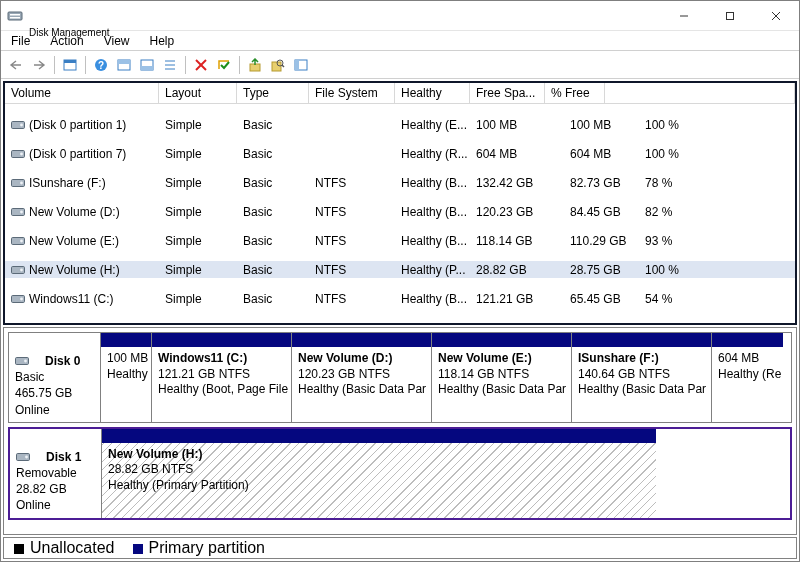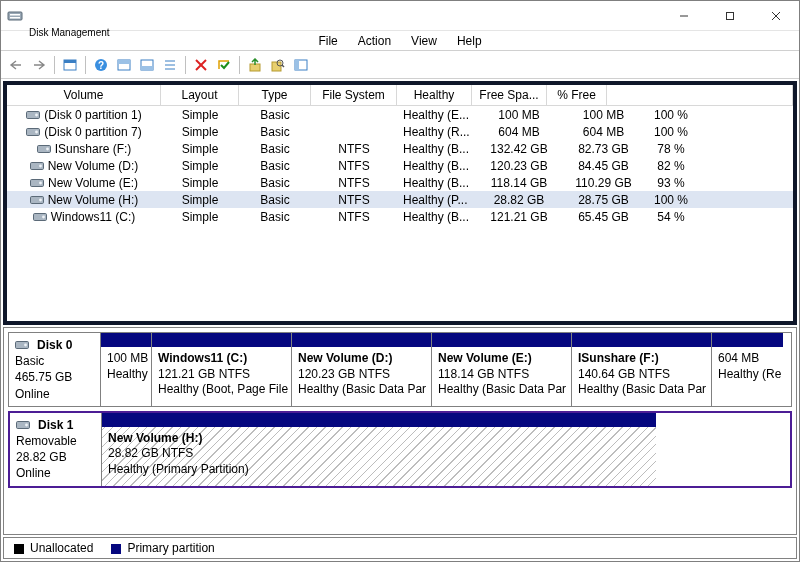--- a/index.html
+++ b/index.html
@@ -5,53 +5,53 @@
   * { box-sizing: border-box; }
   body { margin:0; font-family: "Segoe UI", Tahoma, sans-serif; font-size:12px; color:#000; background:#fff; }
   .window { width:800px; height:562px; border:1px solid #7f7f7f; display:flex; flex-direction:column; background:#fff; }
   
   .titlebar { height:30px; display:flex; align-items:center; padding:0 0 0 6px; border-bottom:1px solid #e5e5e5; }
   .titlebar .app-icon { width:16px; height:16px; margin-right:6px; display:inline-flex; align-items:center; justify-content:center; }
   .titlebar .title { font-size:10px;margin-top:34px; }
   .win-controls { margin-left:auto; display:flex; }
   .win-btn { width:46px; height:30px; display:flex; align-items:center; justify-content:center; color:#555; }
   
-  .menubar { height:20px; display:flex; align-items:center; padding:0 12px; border-bottom:1px solid #d0d0d0;justify-content:center; }
+  .menubar { height:20px; display:flex; align-items:center; padding:0 0; border-bottom:1px solid #d0d0d0; }
   .menu-item { padding:2px 10px; }
   
   .toolbar { height:28px; display:flex; align-items:center; padding:2px 4px; border-bottom:1px solid #d0d0d0; gap:1px; }
   .tb-btn { width:22px; height:22px; display:flex; align-items:center; justify-content:center; border:1px solid transparent; }
   .tb-sep { width:1px; height:18px; background:#c0c0c0; margin:0 3px; }
   .tb-btn svg { display:block; }
   
-  .vols { border:4px solid #0f172a; margin:2px; display:flex; flex-direction:column; height:244px; overflow:hidden; background:#fff;text-align:center;}
+  .vols { border:2px solid #0f172a; margin:2px; display:flex; flex-direction:column; height:244px; overflow:hidden; background:#fff;}
   .vols-head, .vols-row { display:flex; }
   .vols-head .cell { background:#fff; border-right:1px solid #d8d8d8; border-bottom:1px solid #d8d8d8; padding:3px 6px; font-size:12px; position:relative; }
   .vols-head .cell:first-child { border-left:none; }
   .vols-row .cell { padding:2px 6px; font-size:12px; white-space:nowrap; overflow:hidden; }
-  .vols-row { height:17px; align-items:center; }
+  .vols-row { height:17px; align-items:center;margin-top:12px; }
   .vols-row.selected { background:#dde5f2; }
   .c-vol{width:154px;} .c-lay{width:78px;} .c-typ{width:72px;} .c-fs{width:86px;} .c-stat{width:75px;} .c-cap{width:94px;} .c-free{width:75px;} .c-pct{width:60px;} .c-rest{flex:1;}
   .disk-ico { display:inline-flex; width:14px; height:10px; margin-right:4px; vertical-align:middle; }
   
   .graph-wrap { flex:1; overflow:hidden; display:flex; flex-direction:column; }
   .graph { flex:1; border:1px solid #828282; margin:0 2px 2px 2px; background:#fff; overflow:hidden; }
   .disk-card { display:flex; border:1px solid #808080; margin:4px; }
   .disk-card.highlight { border:2px solid #4c1d95; }
   .disk-info { width:92px; padding:4px 6px; border-right:1px solid #808080; font-size:12px; line-height:1.35; position:relative; }
-  .disk-info .d-hdr { font-weight:bold; display:flex; align-items:center; gap:4px;}
+  .disk-info .d-hdr { font-weight:bold; display:flex; align-items:center; gap:12px;margin-top:16px;}
   .parts { flex:1; display:flex; }
   .part { flex-shrink:0; border-left:1px solid #808080; display:flex; flex-direction:column; overflow:hidden; }
   .part:first-child{border-left:none;}
   .part-bar { height:14px; background:#05077f; }
   .part-body { flex:1; padding:4px 6px; font-size:12px; line-height:1.3; white-space:nowrap; overflow:hidden; }
   .part-body .pname { font-weight:bold; }
   .hatch { background: repeating-linear-gradient(-45deg, #fff, #fff 5px, #bdbdbd 5px, #bdbdbd 6px); }
   
-  .legend { height:22px; display:flex; align-items:center; padding:0 10px; gap:18px; border:1px solid #828282; margin:0 2px 2px 2px; font-size:12px;}
+  .legend { height:22px; display:flex; align-items:center; padding:0 10px; gap:18px; border:1px solid #828282; margin:0 2px 2px 2px; font-size:16px;}
   .lg-sw { width:10px; height:10px; display:inline-block; margin-right:6px; vertical-align:middle; }
 </style>
 </head>
 <body>
 
 <div class="window">
 
   <div class="titlebar">
     <span class="app-icon">
       <svg width="16" height="16" viewBox="0 0 16 16">

